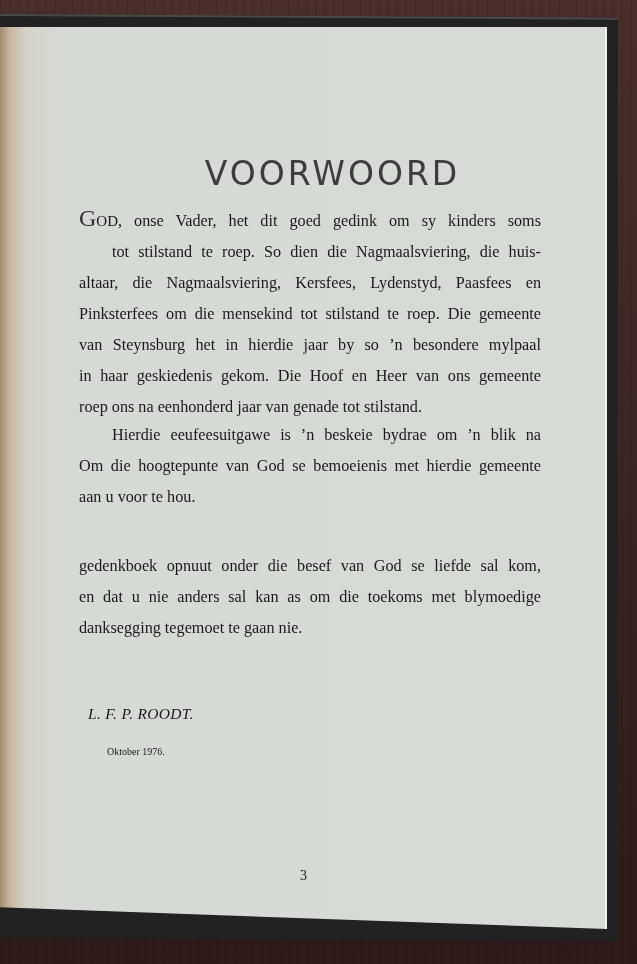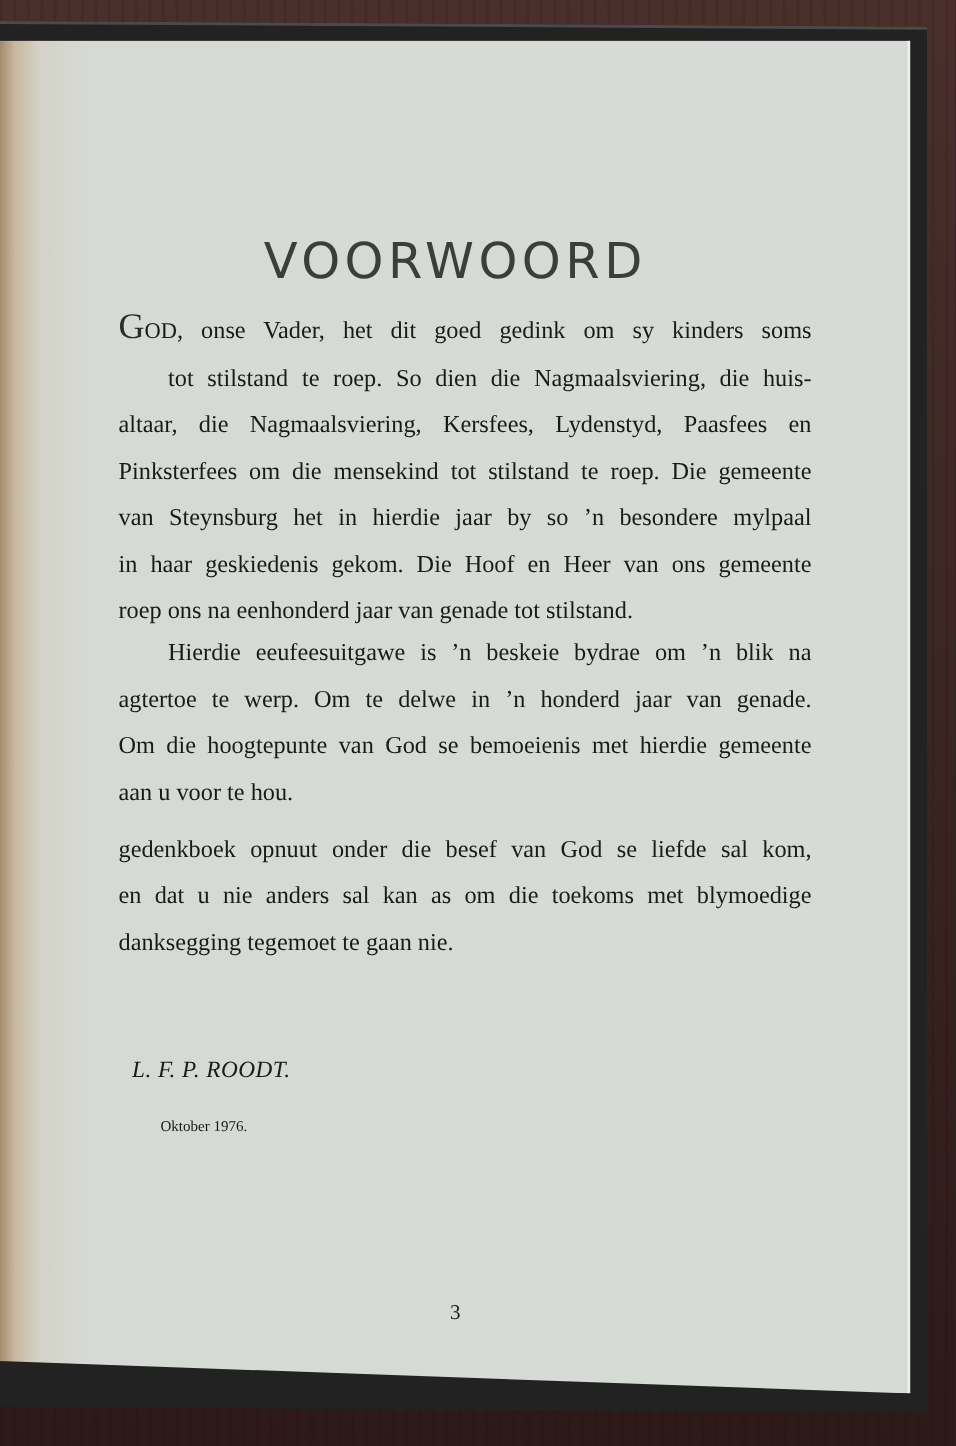--- a/index.html
+++ b/index.html
@@ -28,21 +28,21 @@
       clip-path: polygon(0 0, 100% 0, 100% 100%, 0 97.6%);
     }
     .page::after {
       content: ""; position: absolute; right: 0; top: 0; width: 2px; height: 100%;
       background: #f0f0ee;
     }
     .content { position: absolute; left: 0; top: 0; width: 607px; height: 902px; color: #1a1a1a; }
     .title {
       position: absolute; left: 0; width: 607px; top: 105px; text-align: center;
       font-family: "DejaVu Sans", "Liberation Sans", sans-serif;
-      font-size: 33px; letter-spacing: 3px; color: #3d3d3d; font-weight: normal;
+      font-size: 33px; letter-spacing: 3px; color: #3d3d3d; font-weight: normal; padding-left: 29px;
     }
     .para {
       position: absolute; left: 79px; width: 462px;
       font-size: 16.2px; line-height: 31px;
       text-align: justify;
     }
     .line { display: block; text-align: justify; text-align-last: justify; white-space: nowrap; }
     .line.last { text-align-last: left; }
     .line.indent { padding-left: 33px; }
     .line.indent-cont { padding-left: 33px; }
@@ -73,21 +73,20 @@
       <span class="line indent-cont">tot stilstand te roep. So dien die Nagmaalsviering, die huis-</span>
       <span class="line">altaar, die Nagmaalsviering, Kersfees, Lydenstyd, Paasfees en</span>
       <span class="line">Pinksterfees om die mensekind tot stilstand te roep. Die gemeente</span>
       <span class="line">van Steynsburg het in  hierdie jaar by so ’n besondere mylpaal</span>
       <span class="line">in haar geskiedenis gekom. Die Hoof en Heer van ons gemeente</span>
       <span class="line last">roep ons na eenhonderd jaar van genade tot stilstand.</span>
     </div>
 
     <div class="para" id="p2">
       <span class="line indent">Hierdie eeufeesuitgawe is ’n beskeie bydrae om ’n blik na</span>
-      <span class="line">agtertoe te werp. Om te delwe in ’n honderd jaar van genade.</span>
       <span class="line">Om die hoogtepunte van God se bemoeienis met hierdie gemeente</span>
       <span class="line last">aan u voor te hou.</span>
     </div>
 
     <div class="para" id="p3">
       <span class="line">gedenkboek opnuut onder die besef van God se liefde sal kom,</span>
       <span class="line">en dat u nie anders sal kan as om die toekoms met blymoedige</span>
       <span class="line last">danksegging tegemoet te gaan nie.</span>
     </div>
 

